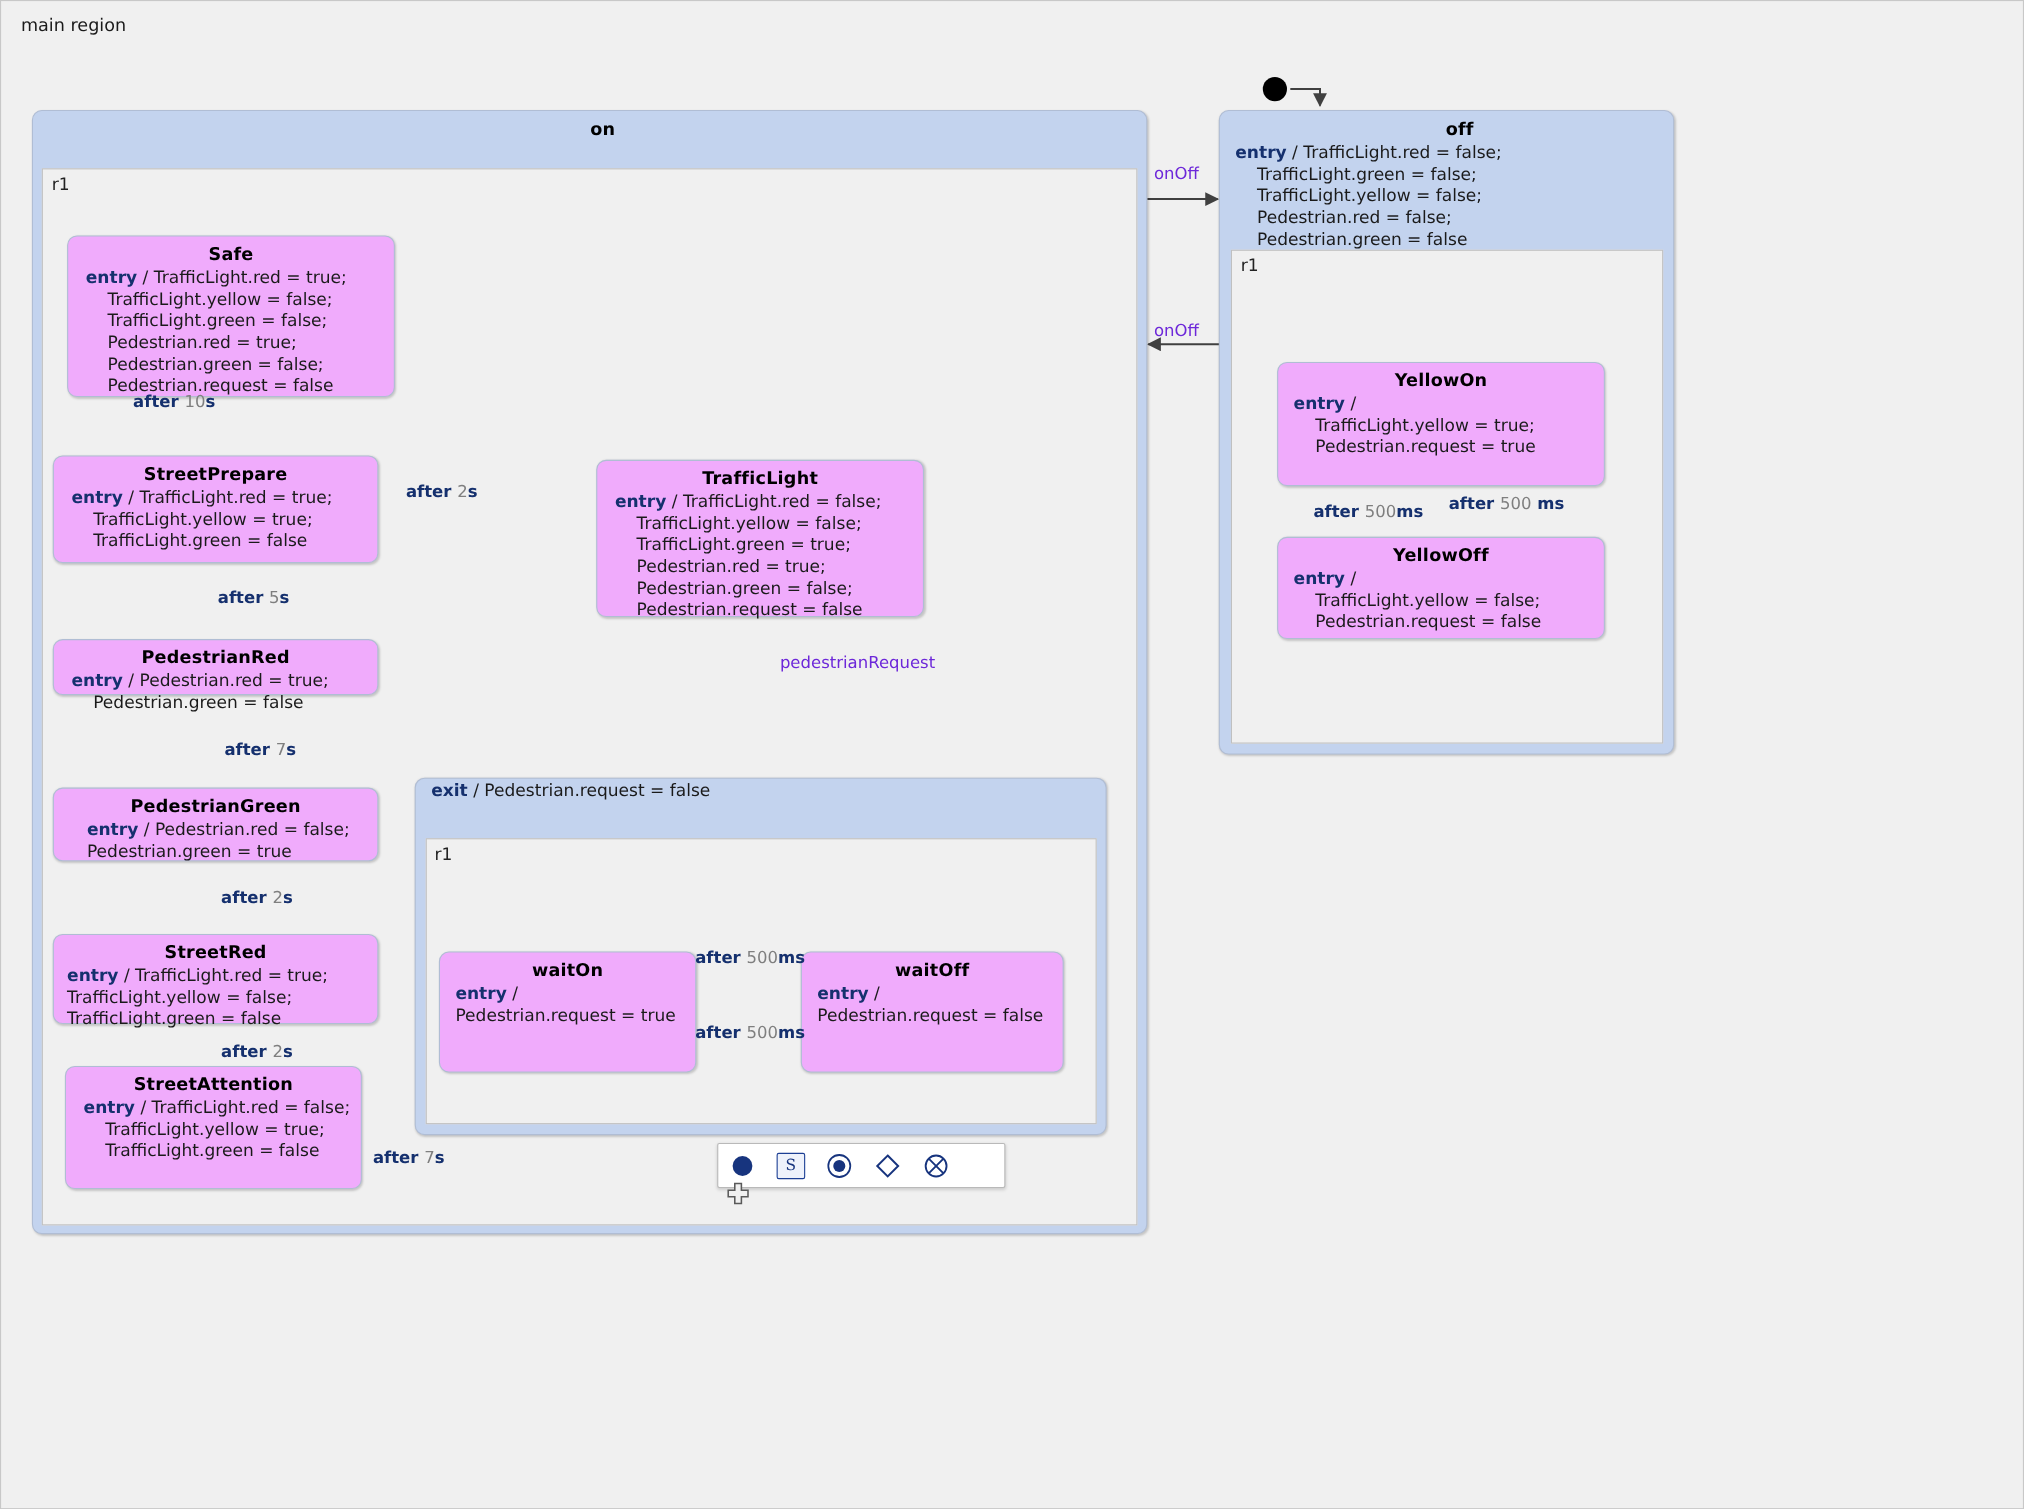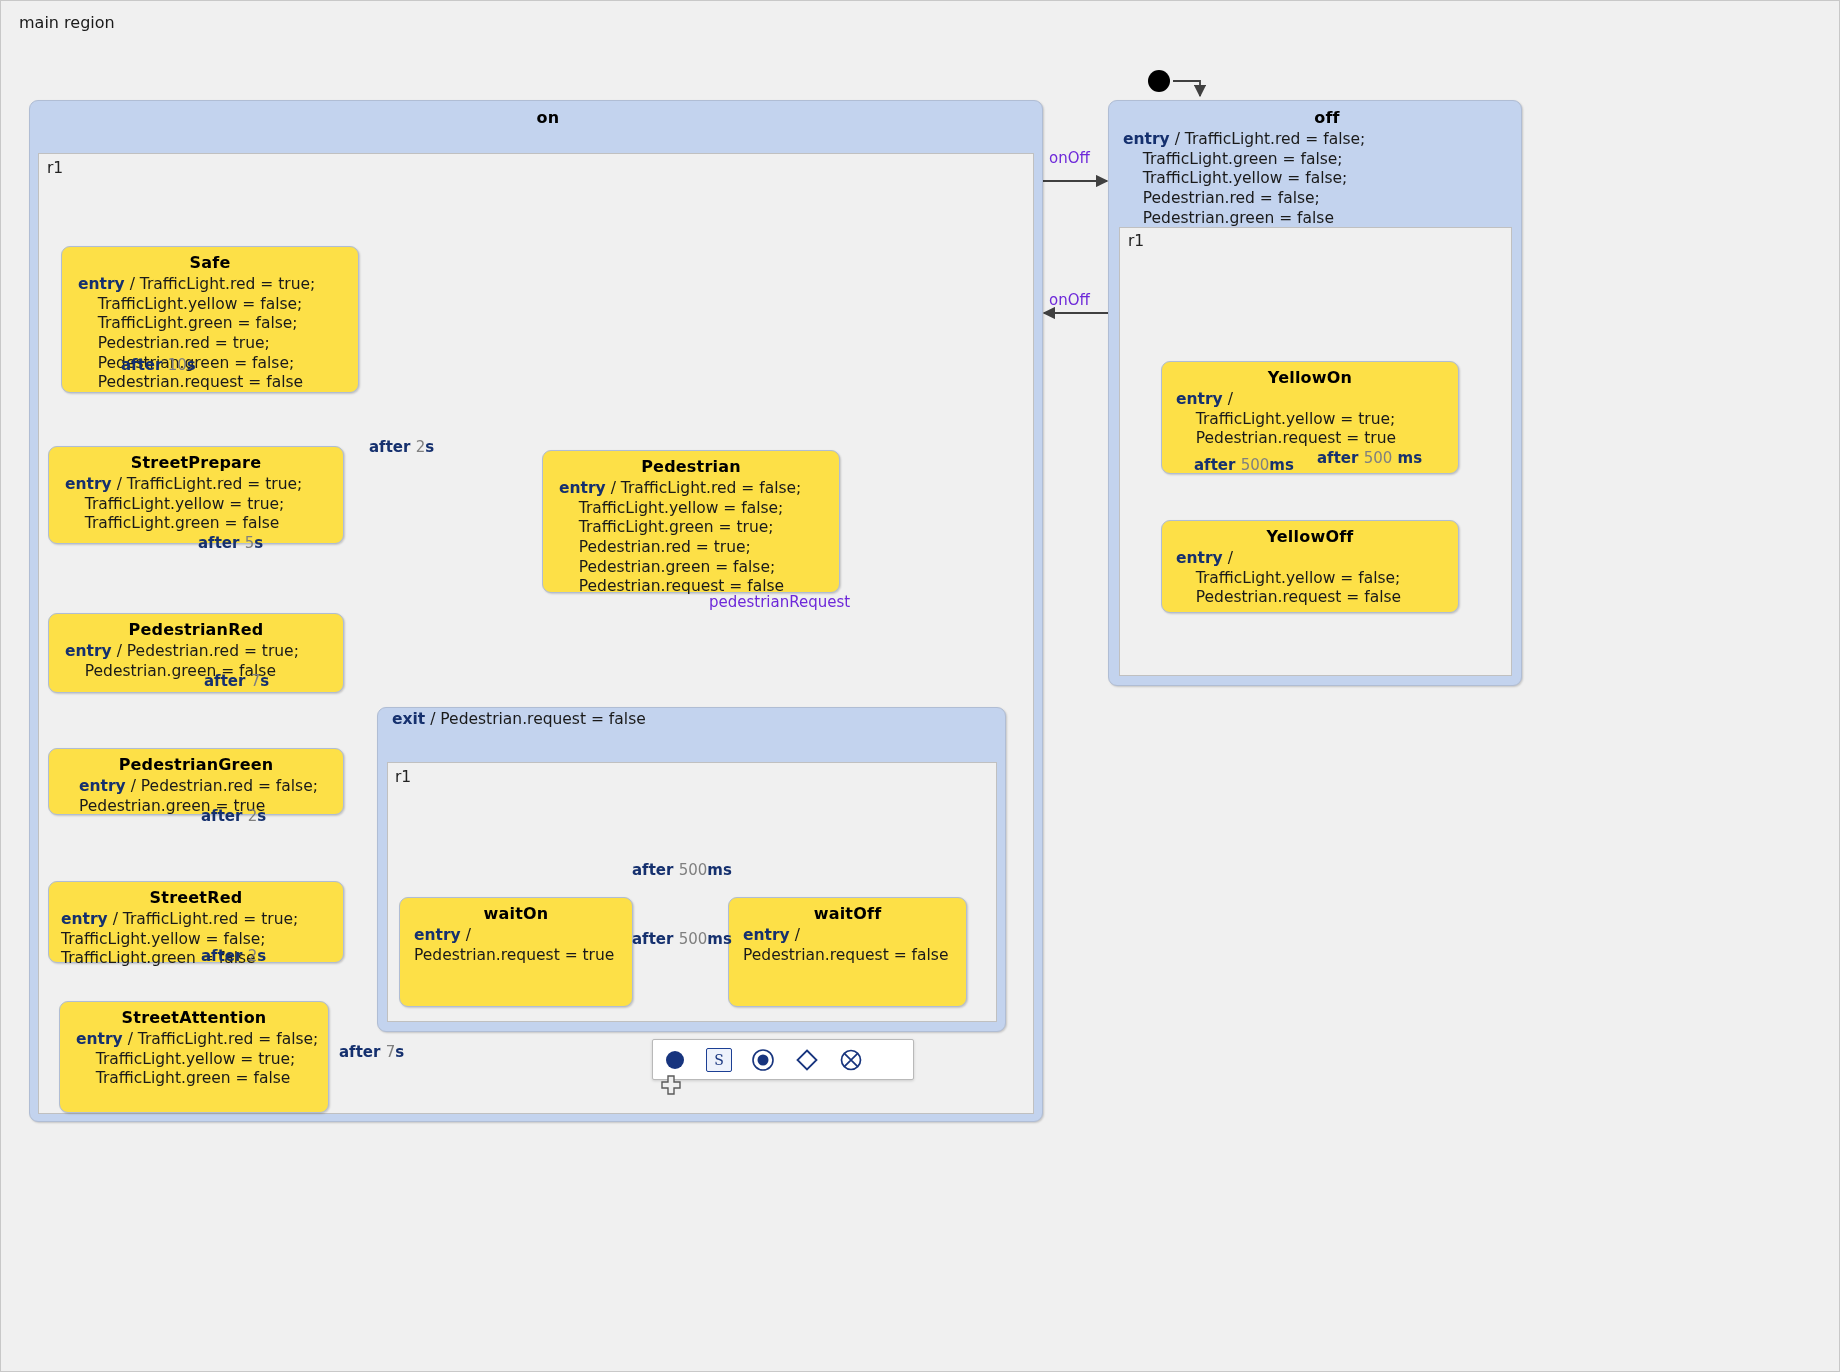--- a/index.html
+++ b/index.html
@@ -12,25 +12,24 @@
     overflow:hidden;
   }
   #canvas {
     position:absolute; left:0; top:0; width:1840px; height:1372px;
     background:#f0f0f0;
     border:1px solid #c8c8c8;
   }
   
   .state {
     position:absolute;
-    background:#fde047;
+    background:#f0abfc;
     border:1px solid #b0bdd4;
     border-radius:9px;
     box-shadow:1px 1px 2px rgba(0,0,0,0.18);
-    margin-top:32px;
   }
   .state-title {
     text-align:center;
     font-weight:bold;
     font-size:16px;
     color:#000;
     padding-top:6px;
     letter-spacing:0.2px;
   }
   .state-body {
@@ -181,30 +180,30 @@
   </div>
 
   <div class="state" style="left:47px; top:413px; width:296px; height:98px;">
     <div class="state-title">StreetPrepare</div>
     <div class="state-body"><span class="kw">entry</span><span class="slash"> /</span> TrafficLight.red = true;
     TrafficLight.yellow = true;
     TrafficLight.green = false</div>
   </div>
 
   <div class="state" style="left:541px; top:417px; width:298px; height:143px;">
-    <div class="state-title">Pedestrian</div>
+    <div class="state-title">TrafficLight</div>
     <div class="state-body"><span class="kw">entry</span><span class="slash"> /</span> TrafficLight.red = false;
     TrafficLight.yellow = false;
     TrafficLight.green = true;
     Pedestrian.red = true;
     Pedestrian.green = false;
     Pedestrian.request = false</div>
   </div>
 
-  <div class="state" style="left:47px; top:580px; width:296px; height:80px;">
+  <div class="state" style="left:47px; top:580px; width:296px; height:51px;">
     <div class="state-title">PedestrianRed</div>
     <div class="state-body"><span class="kw">entry</span><span class="slash"> /</span> Pedestrian.red = true;
     Pedestrian.green = false</div>
   </div>
 
   <div class="state" style="left:47px; top:715px; width:296px; height:67px;">
     <div class="state-title">PedestrianGreen</div>
     <div class="state-body" style="padding-left:30px;"><span class="kw">entry</span><span class="slash"> /</span> Pedestrian.red = false;
 Pedestrian.green = true</div>
   </div>

